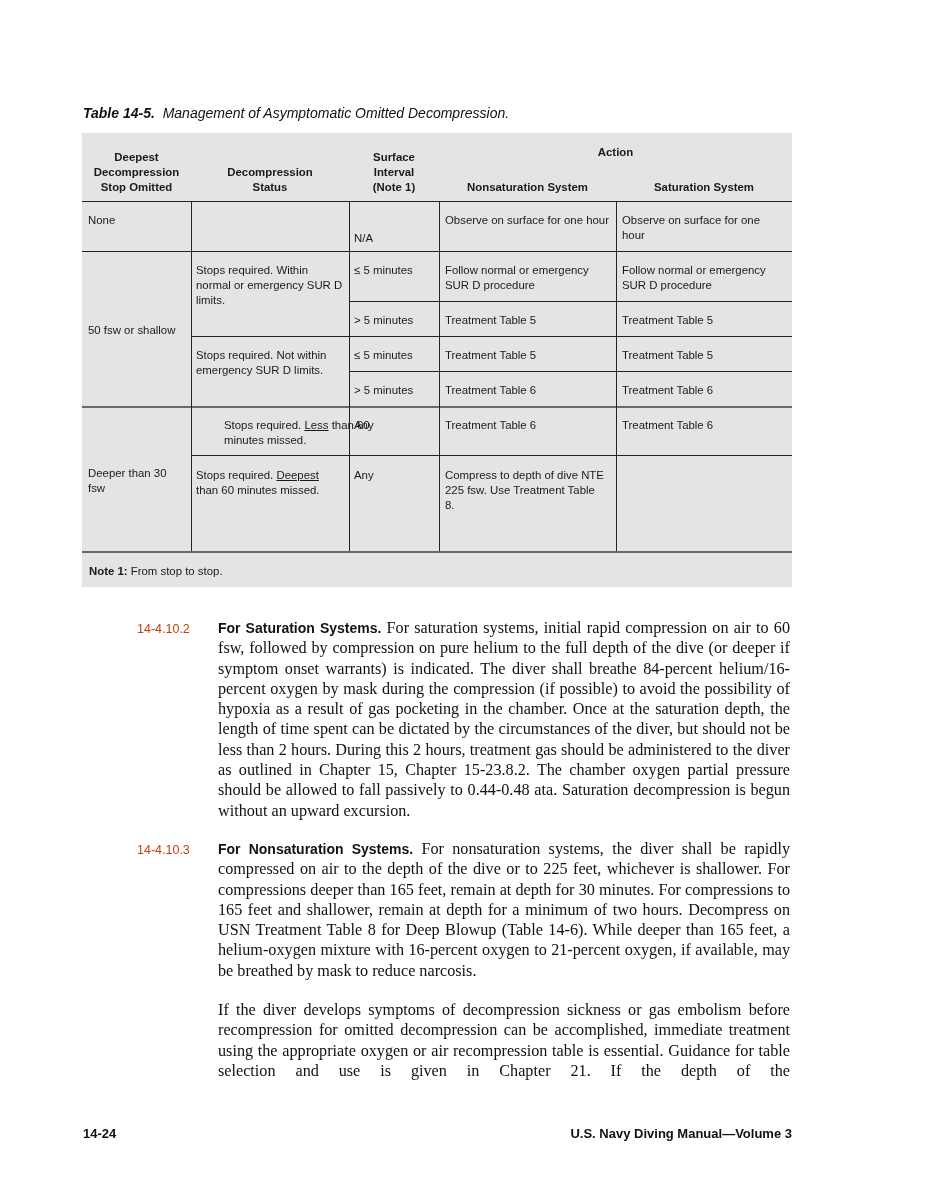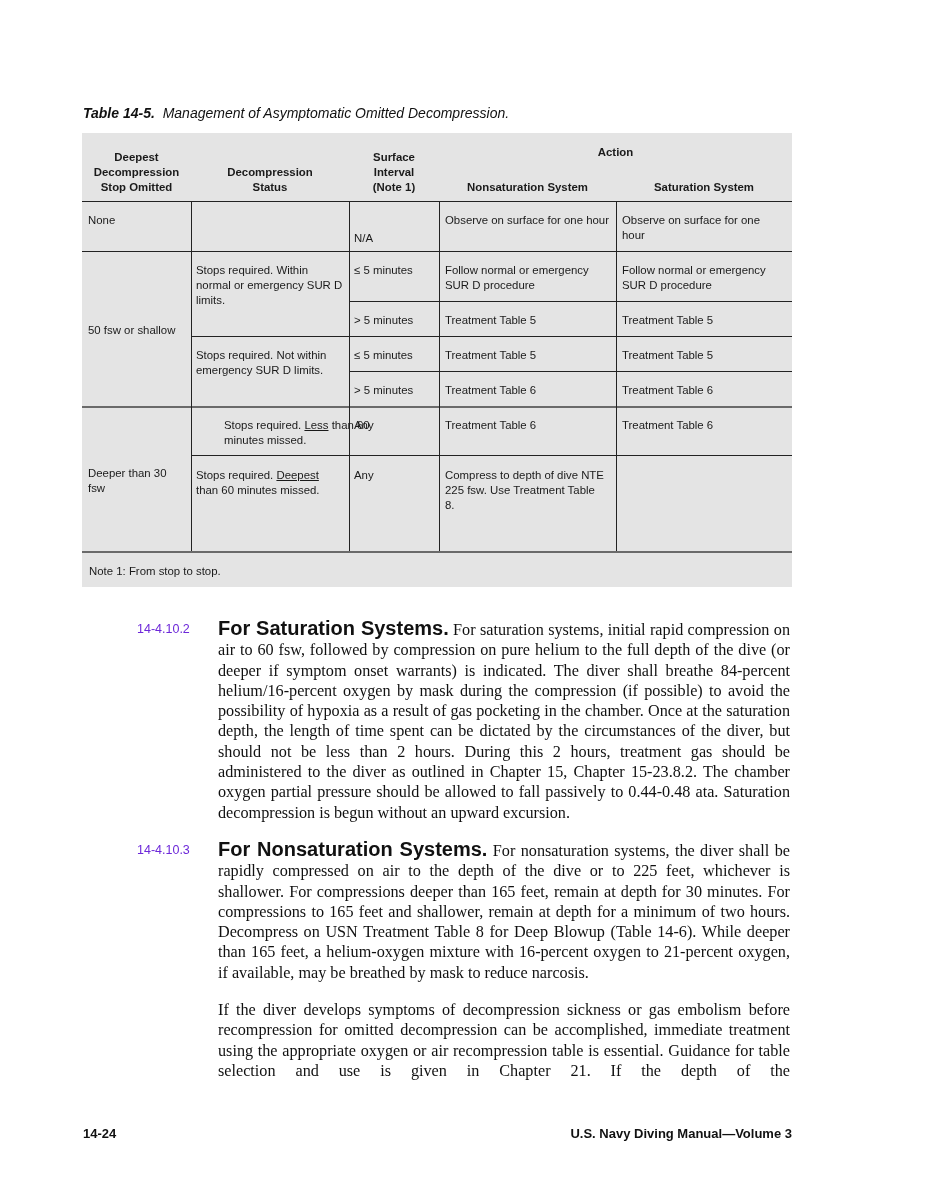--- a/index.html
+++ b/index.html
@@ -25,32 +25,32 @@
   .hcell { font-weight: bold; text-align: center; }
   .hline { position: absolute; height: 0; border-top: 1.6px solid #222; }
   .hline.soft { border-top: 2px solid #6a6a6a; }
   .vline { position: absolute; width: 0; border-left: 1.6px solid #222; }
   .u { text-decoration: underline; }
 
   .note {
     position: absolute; left: 89px; top: 565px;
     font-family: "Liberation Sans", sans-serif; font-size: 11.4px; color: #1a1a1a;
   }
-  .note b { font-weight: normal; }
+  .note b { font-weight: bold; }
 
   .para-num {
     position: absolute; left: 137px;
-    font-family: "Liberation Sans", sans-serif; font-size: 12.5px; color: #6d28d9;
+    font-family: "Liberation Sans", sans-serif; font-size: 12.5px; color: #c2410c;
   }
   .para {
     position: absolute; left: 218px; width: 572px;
     font-family: "Liberation Serif", serif; font-size: 16.2px; line-height: 20.3px; color: #111;
     text-align: justify;
   }
-  .para .lead { font-family: "Liberation Sans", sans-serif; font-weight: bold; font-size: 20px; }
+  .para .lead { font-family: "Liberation Sans", sans-serif; font-weight: bold; font-size: 14px; }
 
   .footer-left {
     position: absolute; left: 83px; top: 1126px;
     font-family: "Liberation Sans", sans-serif; font-weight: bold; font-size: 13px; color: #111;
   }
   .footer-right {
     position: absolute; right: 134px; top: 1126px;
     font-family: "Liberation Sans", sans-serif; font-weight: bold; font-size: 13px; color: #111;
   }
 </style>

